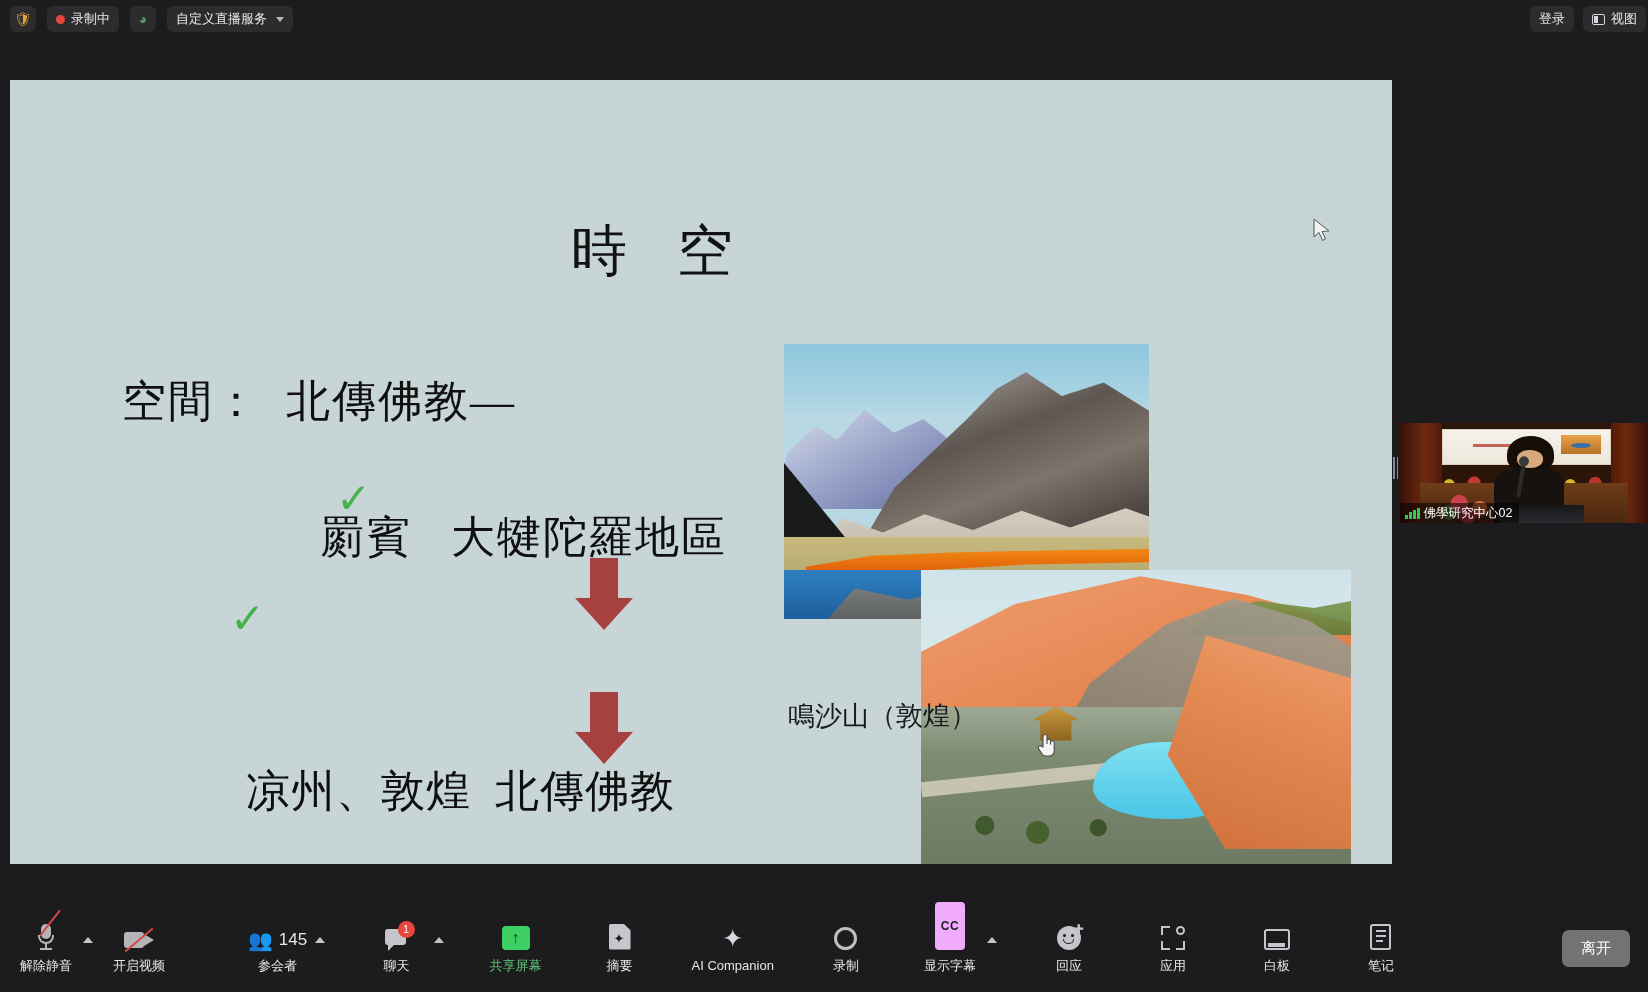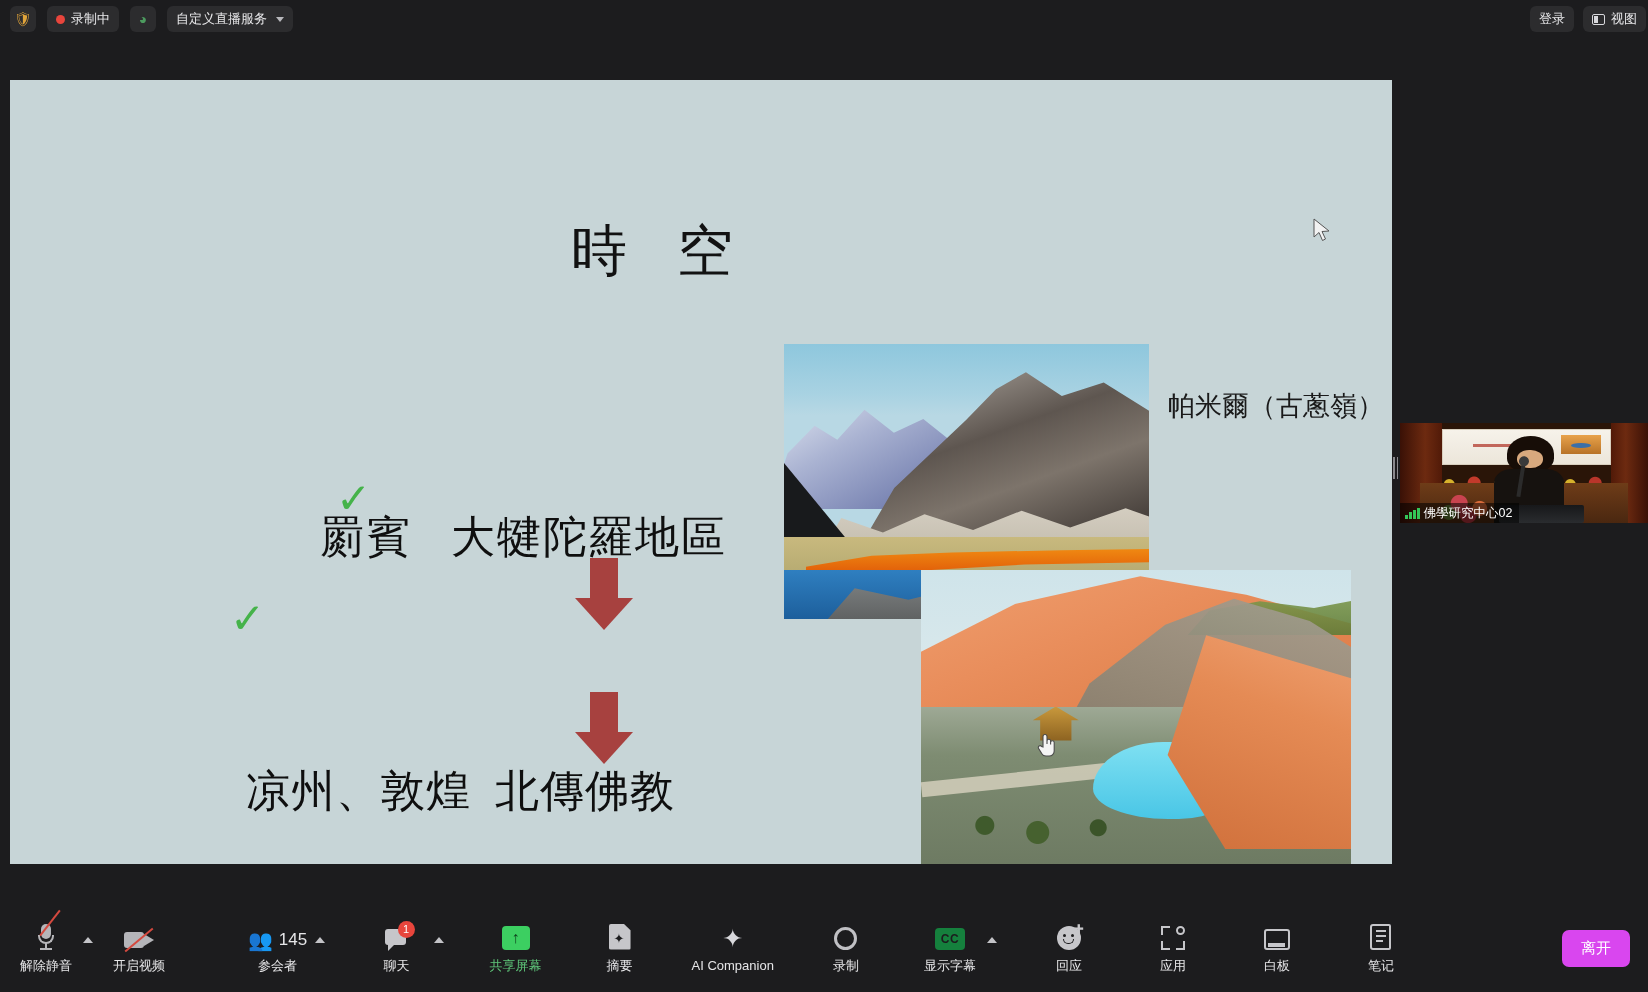--- a/index.html
+++ b/index.html
@@ -323,22 +323,22 @@
   .ic-share { width: 28px; height: 24px; background: #3ccf61; border-radius: 4px; display: flex; align-items: center; justify-content: center; }
   .ic-share .up { color: #0c3f1c; font-size: 16px; line-height: 1; }
 
   .ic-doc { width: 22px; height: 26px; position: relative; }
   .ic-doc .pg { position: absolute; inset: 0; background: #c6c6ca; border-radius: 2px; clip-path: polygon(0 0, 68% 0, 100% 26%, 100% 100%, 0 100%); }
   .ic-doc .spark { position: absolute; left: 5px; top: 8px; color: #1c1c1e; font-size: 13px; line-height: 1; }
 
   .ic-sparkle { color: #d8d8dc; font-size: 25px; line-height: 1; }
   .ic-rec { width: 23px; height: 23px; border: 3px solid #c0c0c4; border-radius: 50%; }
   .ic-cc {
-    background: #15803d; color: #1c1c1e; font-size: 12px; font-weight: bold;
-    border-radius: 4px; padding: 4px 6px; letter-spacing: .5px;
+    background: #f0abfc; color: #1c1c1e; font-size: 12px; font-weight: bold;
+    border-radius: 4px; padding: 17px 6px; letter-spacing: .5px;
   }
   .ic-emoji { width: 24px; height: 24px; position: relative; }
   .ic-emoji .face { position: absolute; inset: 0; background: #c6c6ca; border-radius: 50%; }
   .ic-emoji .eye { position: absolute; top: 8px; width: 3px; height: 3px; background: #1c1c1e; border-radius: 50%; }
   .ic-emoji .eye.l { left: 6px; } .ic-emoji .eye.r { left: 14px; }
   .ic-emoji .mouth { position: absolute; left: 6px; top: 13px; width: 11px; height: 5px; border: 1.5px solid #1c1c1e; border-top: none; border-radius: 0 0 11px 11px; }
   .ic-emoji .plus { position: absolute; right: -3px; top: -3px; color: #c6c6ca; font-size: 12px; line-height: 1; }
 
   .ic-apps { width: 24px; height: 24px; position: relative; }
   .ic-apps .c { position: absolute; width: 9px; height: 9px; border: 2px solid #c6c6ca; }
@@ -352,21 +352,21 @@
   .ic-board .bar { position: absolute; left: 4px; bottom: 3px; width: 17px; height: 4px; background: #c6c6ca; }
 
   .ic-note { width: 21px; height: 26px; position: relative; }
   .ic-note .bk { position: absolute; inset: 0; border: 2px solid #c6c6ca; border-radius: 3px 2px 2px 3px; }
   .ic-note .ln { position: absolute; left: 6px; height: 2px; background: #c6c6ca; }
   .ic-note .ln:nth-child(2){ top: 6px; width: 10px; }
   .ic-note .ln:nth-child(3){ top: 11px; width: 10px; }
   .ic-note .ln:nth-child(4){ top: 16px; width: 7px; }
 
   .leave-btn {
-    background: #d946ef; color: #fff; font-size: 15px; border: none; border-radius: 7px;
+    background: #737373; color: #fff; font-size: 15px; border: none; border-radius: 7px;
     padding: 9px 19px; cursor: pointer; font-family: "Liberation Sans", sans-serif;
   }
 </style>
 </head>
 <body>
 
 <div id="app">
 
   <div class="topbar">
     <div class="tb-left">
@@ -393,20 +393,21 @@
         <span class="view-ic"></span>
         <span>视图</span>
       </div>
     </div>
   </div>
 
   <div class="stage">
 
     <div class="slide-title">時  空</div>
 
+    <div class="bullet" id="b1">空間：  北傳佛教—</div>
     <div class="bullet" id="b2">罽賓   大犍陀羅地區</div>
     <div class="bullet" id="b4">凉州、敦煌  北傳佛教</div>
 
     <div class="tick" id="tk1">✓</div>
     <div class="tick" id="tk2">✓</div>
 
     <div class="arrow" id="ar1">
       <span class="shaft"></span>
         <span class="head"></span>
     </div>
@@ -433,21 +434,21 @@
       <span class="dh-greenstrip"></span>
       <span class="dh-dune-shadow"></span>
       <span class="dh-basin"></span>
       <span class="dh-road"></span>
       <span class="dh-lake"></span>
       <span class="dh-pagoda"></span>
       <span class="dh-trees"></span>
       <span class="dh-dunefront"></span>
     </div>
 
-    <div class="caption" id="cap-pamir">帕米爾（古蔥嶺）</div>
+    <div class="caption" id="cap-dunhuang">鳴沙山（敦煌）</div>
   </div>
 
   <svg class="cursor-arrow" viewBox="0 0 18 24">
     <path d="M1 1 L1 19 L6 14.5 L9.5 22.5 L12.5 21 L9 13.5 L16 13 Z" fill="#f2f2f2" stroke="#555" stroke-width="1"></path>
   </svg>
   <svg class="cursor-hand" viewBox="0 0 22 26">
     <path d="M7 15 L7 4.5 a2 2 0 0 1 4 0 L11 12 L11 9 a1.8 1.8 0 0 1 3.6 0 L14.6 12.5 L14.6 10.5 a1.8 1.8 0 0 1 3.6 0 L18.2 19 a5 5 0 0 1 -5 5 L10 24 a5 5 0 0 1 -4.4 -2.6 L2.6 16.5 a1.8 1.8 0 0 1 3 -2 Z" fill="#f4f4f4" stroke="#4a4a4a" stroke-width="1.1"></path>
   </svg>
 
   <div class="thumb-drag">

